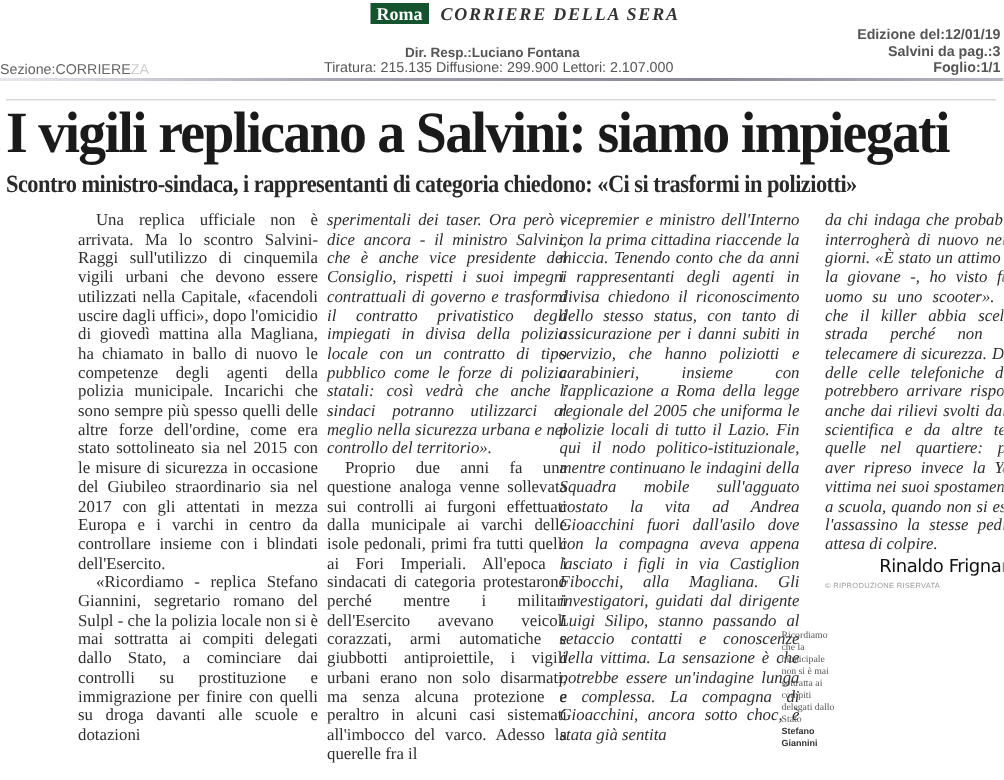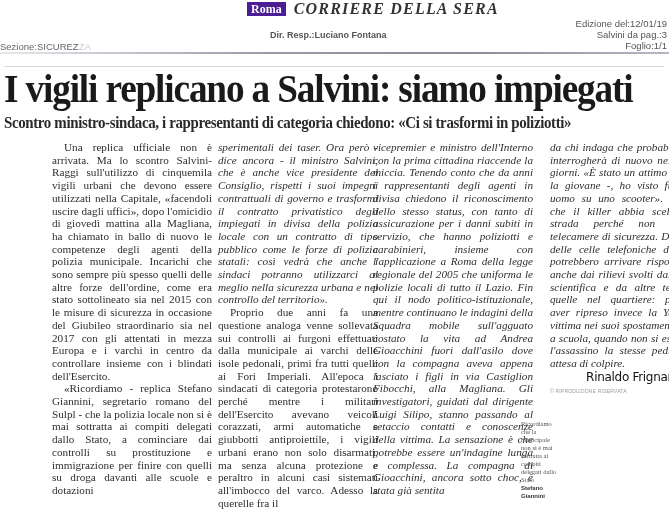--- a/index.html
+++ b/index.html
@@ -1,27 +1,27 @@
 <!DOCTYPE html>
 <html><head>
   <meta charset="utf-8">
   <style>
     * { margin: 0; padding: 0; box-sizing: border-box; }
     html, body { width: 669px; height: 520px; background: #ffffff; overflow: hidden; }
     body { position: relative; font-family: "Liberation Serif", serif; color: #2a2a2a; }
 
     .hdr { position: absolute; left: 0; top: 0; width: 669px; height: 56px; font-family: "Liberation Sans", sans-serif; color: #555; }
     .masthead { position: absolute; left: 247px; top: 2px; height: 14px; display: flex; align-items: center; }
-    .roma { background: #4c1d95; color: #fff; font-family: "Liberation Serif", serif; font-weight: bold; font-size: 12px; padding: 0 4px; height: 14px; line-height: 14px; }
-    .corriere { margin-left: 8px; font-family: "Liberation Serif", serif; font-style: italic; font-weight: bold; font-size: 16px; letter-spacing: 1.2px; color: #333; }
+    .roma { background: #14532d; color: #fff; font-family: "Liberation Serif", serif; font-weight: bold; font-size: 12px; padding: 0 4px; height: 14px; line-height: 14px; }
+    .corriere { margin-left: 8px; font-family: "Liberation Serif", serif; font-style: italic; font-weight: bold; font-size: 12px; letter-spacing: 1.2px; color: #333; }
     .dir { position: absolute; left: 270px; top: 30px; font-size: 9px; color: #555; font-weight: bold; }
     .tiratura { position: absolute; left: 216px; top: 40px; font-size: 9.5px; color: #555; white-space: nowrap; }
     .sezione { position: absolute; left: 0px; top: 41px; font-size: 9.5px; color: #666; }
     .sezione .fade { color: #cfcfcf; }
-    .ed { position: absolute; right: 2px; font-size: 9.5px; color: #555; text-align: center; white-space: nowrap; }
+    .ed { position: absolute; right: 2px; font-size: 9.5px; color: #555; text-align: center; white-space: nowrap; font-weight: bold; }
     .ed1 { top: 18px; } .ed2 { top: 29px; } .ed3 { top: 40px; }
     .rule1 { position: absolute; left: 0; top: 52px; width: 669px; height: 2px; background: linear-gradient(to right, #e8e8ee, #9a9aa8 40%, #8a8a98 70%, #b8b8c4); }
     .rule2 { position: absolute; left: 4px; top: 66px; width: 660px; height: 1px; background: #d8d8d8; }
 
     .headline { position: absolute; left: 4px; top: 67px; width: 665px; font-family: "Liberation Serif", serif; font-size: 39px; line-height: 44px; color: #1a1a1a; letter-spacing: -1.2px; white-space: nowrap; transform: scaleX(0.955); transform-origin: left; }
     .subhead { position: absolute; left: 4px; top: 113px; font-family: "Liberation Serif", serif; font-weight: bold; font-size: 16.5px; line-height: 20px; color: #2a2a2a; white-space: nowrap; letter-spacing: -0.4px; transform: scaleX(0.905); transform-origin: left; }
 
     .col { position: absolute; top: 141px; width: 160px; font-family: "Liberation Serif", serif; font-size: 11.2px; line-height: 12.7px; color: #2e2e2e; text-align: justify; hyphens: manual; margin-left: 48px; }
     .col p { text-indent: 12px; }
     .col p.cont { text-indent: 0; font-style: italic; }
@@ -34,21 +34,22 @@
   </style>
 </head>
 <body>
 
 <div class="hdr">
   <div class="masthead">
     <span class="roma">Roma</span>
     <span class="corriere">CORRIERE DELLA SERA</span>
   </div>
   <div class="dir">Dir. Resp.:Luciano Fontana</div>
-  <div class="sezione"><span>Sezione:SICUREZ</span><span class="fade">ZA</span></div>
+  <div class="tiratura">Tiratura: 215.135 Diffusione: 299.900 Lettori: 2.107.000</div>
+  <div class="sezione"><span>Sezione:CORRIERE</span><span class="fade">ZA</span></div>
   <div class="ed ed1">Edizione del:12/01/19</div>
   <div class="ed ed2">Salvini da pag.:3</div>
   <div class="ed ed3">Foglio:1/1</div>
   <div class="rule1"></div>
 </div>
 <div class="rule2"></div>
 
 <h1 class="headline">I vigili replicano a Salvini: siamo impiegati</h1>
 <h2 class="subhead">Scontro ministro-sindaca, i rappresentanti di categoria chiedono: «Ci si trasformi in poliziotti»</h2>
 

